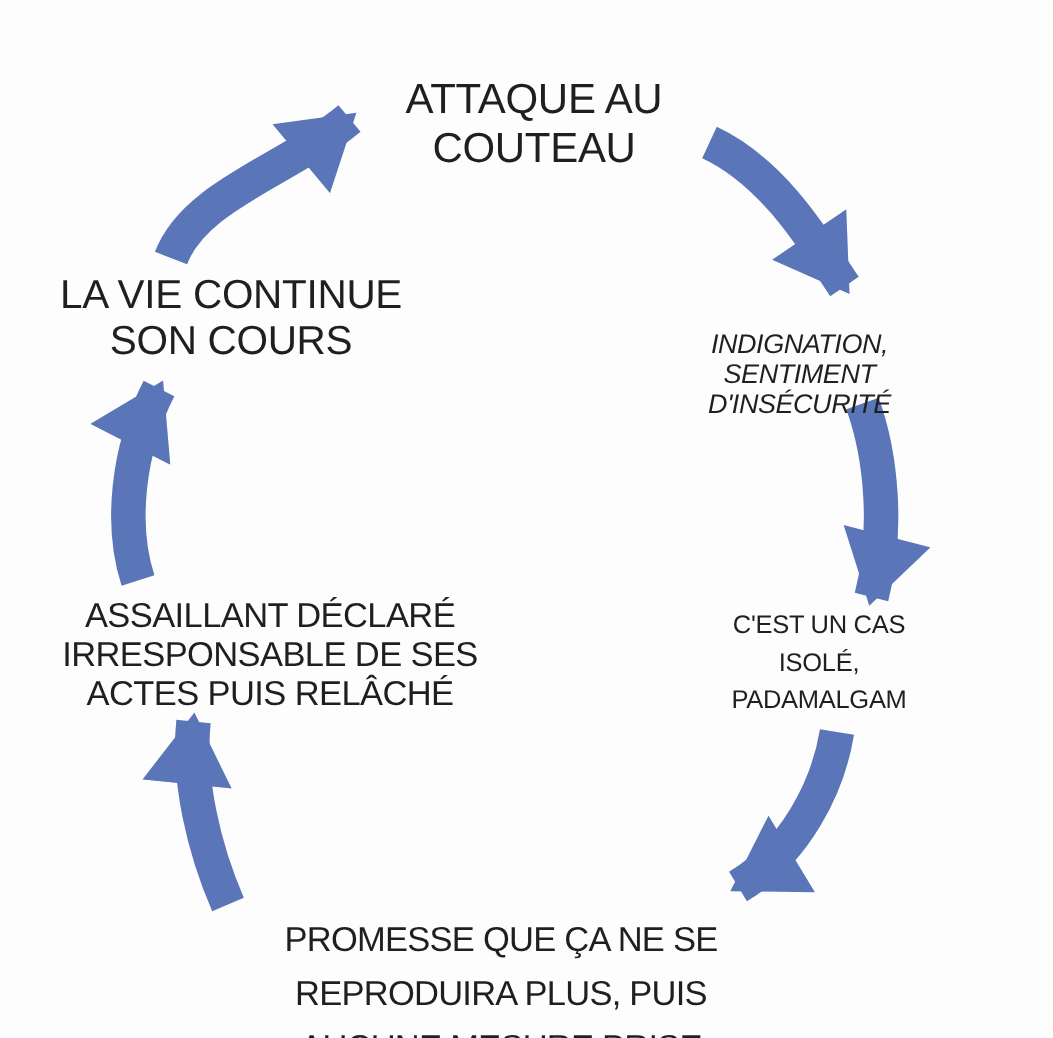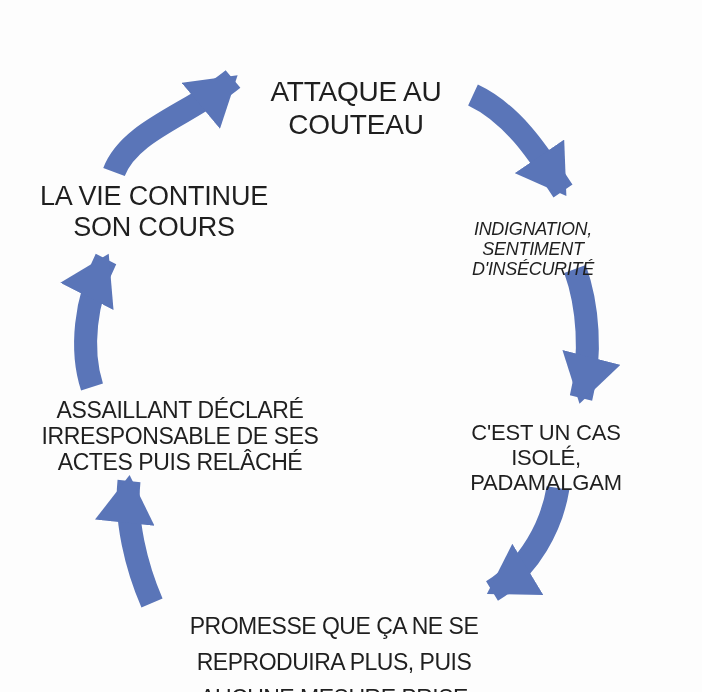--- a/index.html
+++ b/index.html
@@ -34,30 +34,30 @@
   }
   .node {
     position: absolute;
     transform: translateX(-50%);
     text-align: center;
     white-space: pre-line;
     color: var(--text, #1f1f1f);
     text-transform: uppercase;
   }
   .node-attack {
-    left: 356px; top: 75px;
+    left: 356px; top: 49px;
     font-size: 28px; line-height: 33px; letter-spacing: -0.2px;
   }
   .node-indignation {
     left: 533px; top: 219px;
     font-size: 18px; line-height: 20px; letter-spacing: -0.3px; font-style: italic;
   }
   .node-isolated {
-    left: 546px; top: 420px;
-    font-size: 22px; line-height: 25px; letter-spacing: -0.2px; text-align: center;
+    left: 546px; top: 404px;
+    font-size: 17px; line-height: 25px; letter-spacing: -0.2px; text-align: center;
   }
   .node-promise {
     left: 334px; top: 608px;
     font-size: 23px; line-height: 36px; letter-spacing: -0.5px;
   }
   .node-assailant {
     left: 180px; top: 397px;
     font-size: 23px; line-height: 26px; letter-spacing: -0.4px;
   }
   .node-life {

